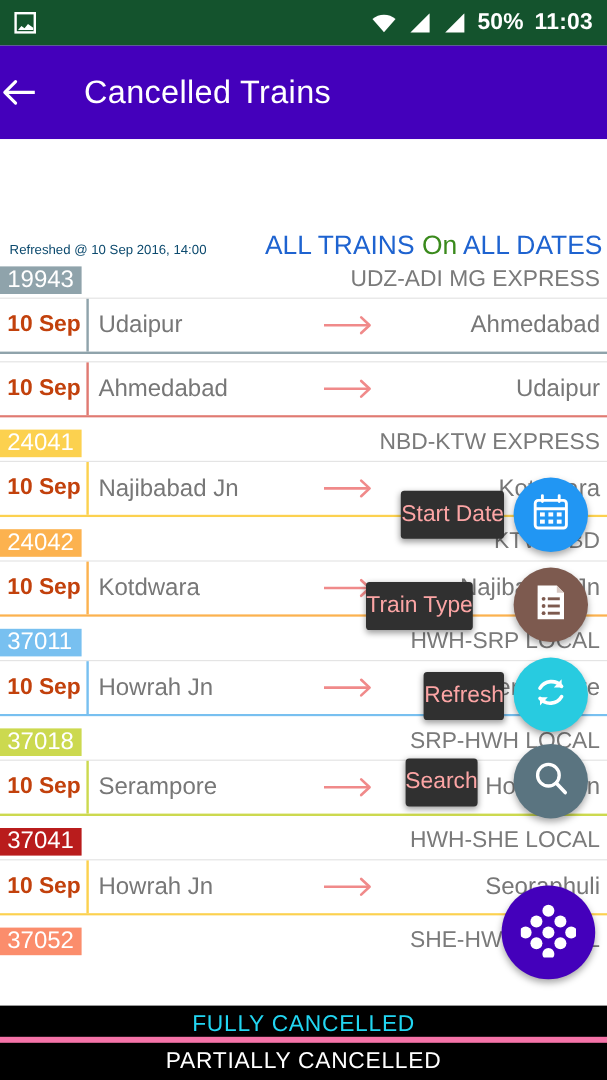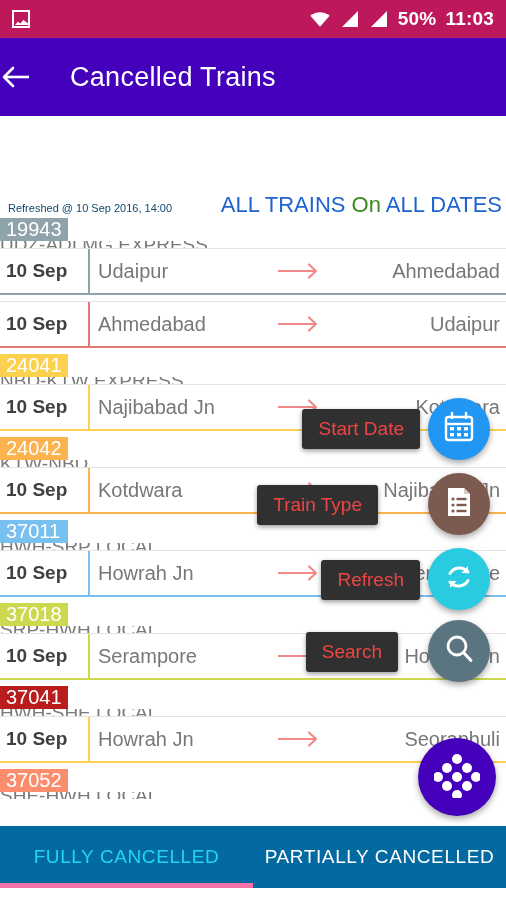--- a/index.html
+++ b/index.html
@@ -11,21 +11,21 @@
     height: 900px;
     background: #ffffff;
     font-family: "Liberation Sans", sans-serif;
     overflow: hidden;
     position: relative;
   }
 
   
   .status-bar {
     height: 38px;
-    background: #be185d;
+    background: #14532d;
     display: flex;
     align-items: center;
     padding: 0 12px;
     box-sizing: border-box;
     color: #ffffff;
   }
   .status-left { display: flex; align-items: center; gap: 8px; }
   .status-right {
     margin-left: auto;
     display: flex;
@@ -100,23 +100,22 @@
   
   .list {
     position: relative;
     height: 604px;
     overflow: hidden;
     background: #ffffff;
   }
   .train-card { background: #ffffff; }
   .card-top {
     display: flex;
-    align-items: flex-start;
+    align-items: center;
     height: 30px;
-    flex-direction: column;
   }
   .num-badge {
     width: 68px;
     display: flex;
     align-items: center;
     padding-left: 6px;
     box-sizing: border-box;
     color: #ffffff;
     font-size: 20px;
   }
@@ -132,26 +131,26 @@
     white-space: nowrap;
   }
   .card-bot {
     display: flex;
     align-items: stretch;
     height: 44px;
     border-top: 1px solid #e4e4e4;
     border-bottom: 2px solid #cccccc;
   }
   .date-cell {
-    width: 88px;
+    width: 72px;
     display: flex;
     align-items: center;
     padding-left: 6px;
     box-sizing: border-box;
-    color: #404040;
+    color: #c2410c;
     font-size: 19px;
     font-weight: bold;
   }
   .from-cell {
     flex: 1;
     display: flex;
     align-items: center;
     padding-left: 8px;
     color: #777777;
     font-size: 20px;
@@ -190,36 +189,37 @@
     box-shadow: 0 3px 6px rgba(0,0,0,.35);
     cursor: pointer;
   }
   .fab-main {
     width: 78px; height: 78px;
     right: 10px;
   }
   .tooltip {
     position: absolute;
     background: #303030;
-    color: #ef4444;
+    color: #fca5a5;
     font-size: 19px;
-    padding: 9px 16px;
+    padding: 9px 0;
     border-radius: 3px;
     white-space: nowrap;
     box-shadow: 0 2px 5px rgba(0,0,0,.4);
   }
 
   
   .tab-bar {
     position: absolute;
     left: 0; right: 0;
-    bottom: 12px;
+    bottom: 0;
     height: 62px;
-    background: #0369a1;
-    display: flex;
+    background: #000000;
+    display: flex;
+    flex-direction: column;
   }
   .tab {
     flex: 1;
     display: flex;
     align-items: center;
     justify-content: center;
     font-size: 19px;
     letter-spacing: .6px;
     cursor: pointer;
     position: relative;
@@ -441,21 +441,21 @@
         <g fill="#7d5a4f">
           <circle cx="11" cy="14" r="1.6"></circle>
           <rect x="14.5" y="12.8" width="10" height="2.4"></rect>
           <circle cx="11" cy="20" r="1.6"></circle>
           <rect x="14.5" y="18.8" width="10" height="2.4"></rect>
           <circle cx="11" cy="26" r="1.6"></circle>
           <rect x="14.5" y="24.8" width="10" height="2.4"></rect>
         </g>
       </svg></span>
   </div>
-<div class="tooltip" style="top: 485px; right: 128px;">Train Type</div>
+<div class="tooltip" style="top: 485px; right: 112px;">Train Type</div>
 <div class="fab" style="top: 548px; background: rgb(40, 203, 224);">
     <span><svg width="34" height="34" viewBox="0 0 34 34">
         <path d="M26 12 A11 11 0 0 0 8 13.5" fill="none" stroke="#ffffff" stroke-width="3" stroke-linecap="round"></path>
         <path d="M8 22 A11 11 0 0 0 26 20.5" fill="none" stroke="#ffffff" stroke-width="3" stroke-linecap="round"></path>
         <path d="M26 6 L26 13 L19.5 13 Z" fill="#ffffff"></path>
         <path d="M8 28 L8 21 L14.5 21 Z" fill="#ffffff"></path>
       </svg></span>
   </div>
 <div class="tooltip" style="top: 560px; right: 86px;">Refresh</div>
 <div class="fab" style="top: 620px; background: rgb(90, 116, 128);">

